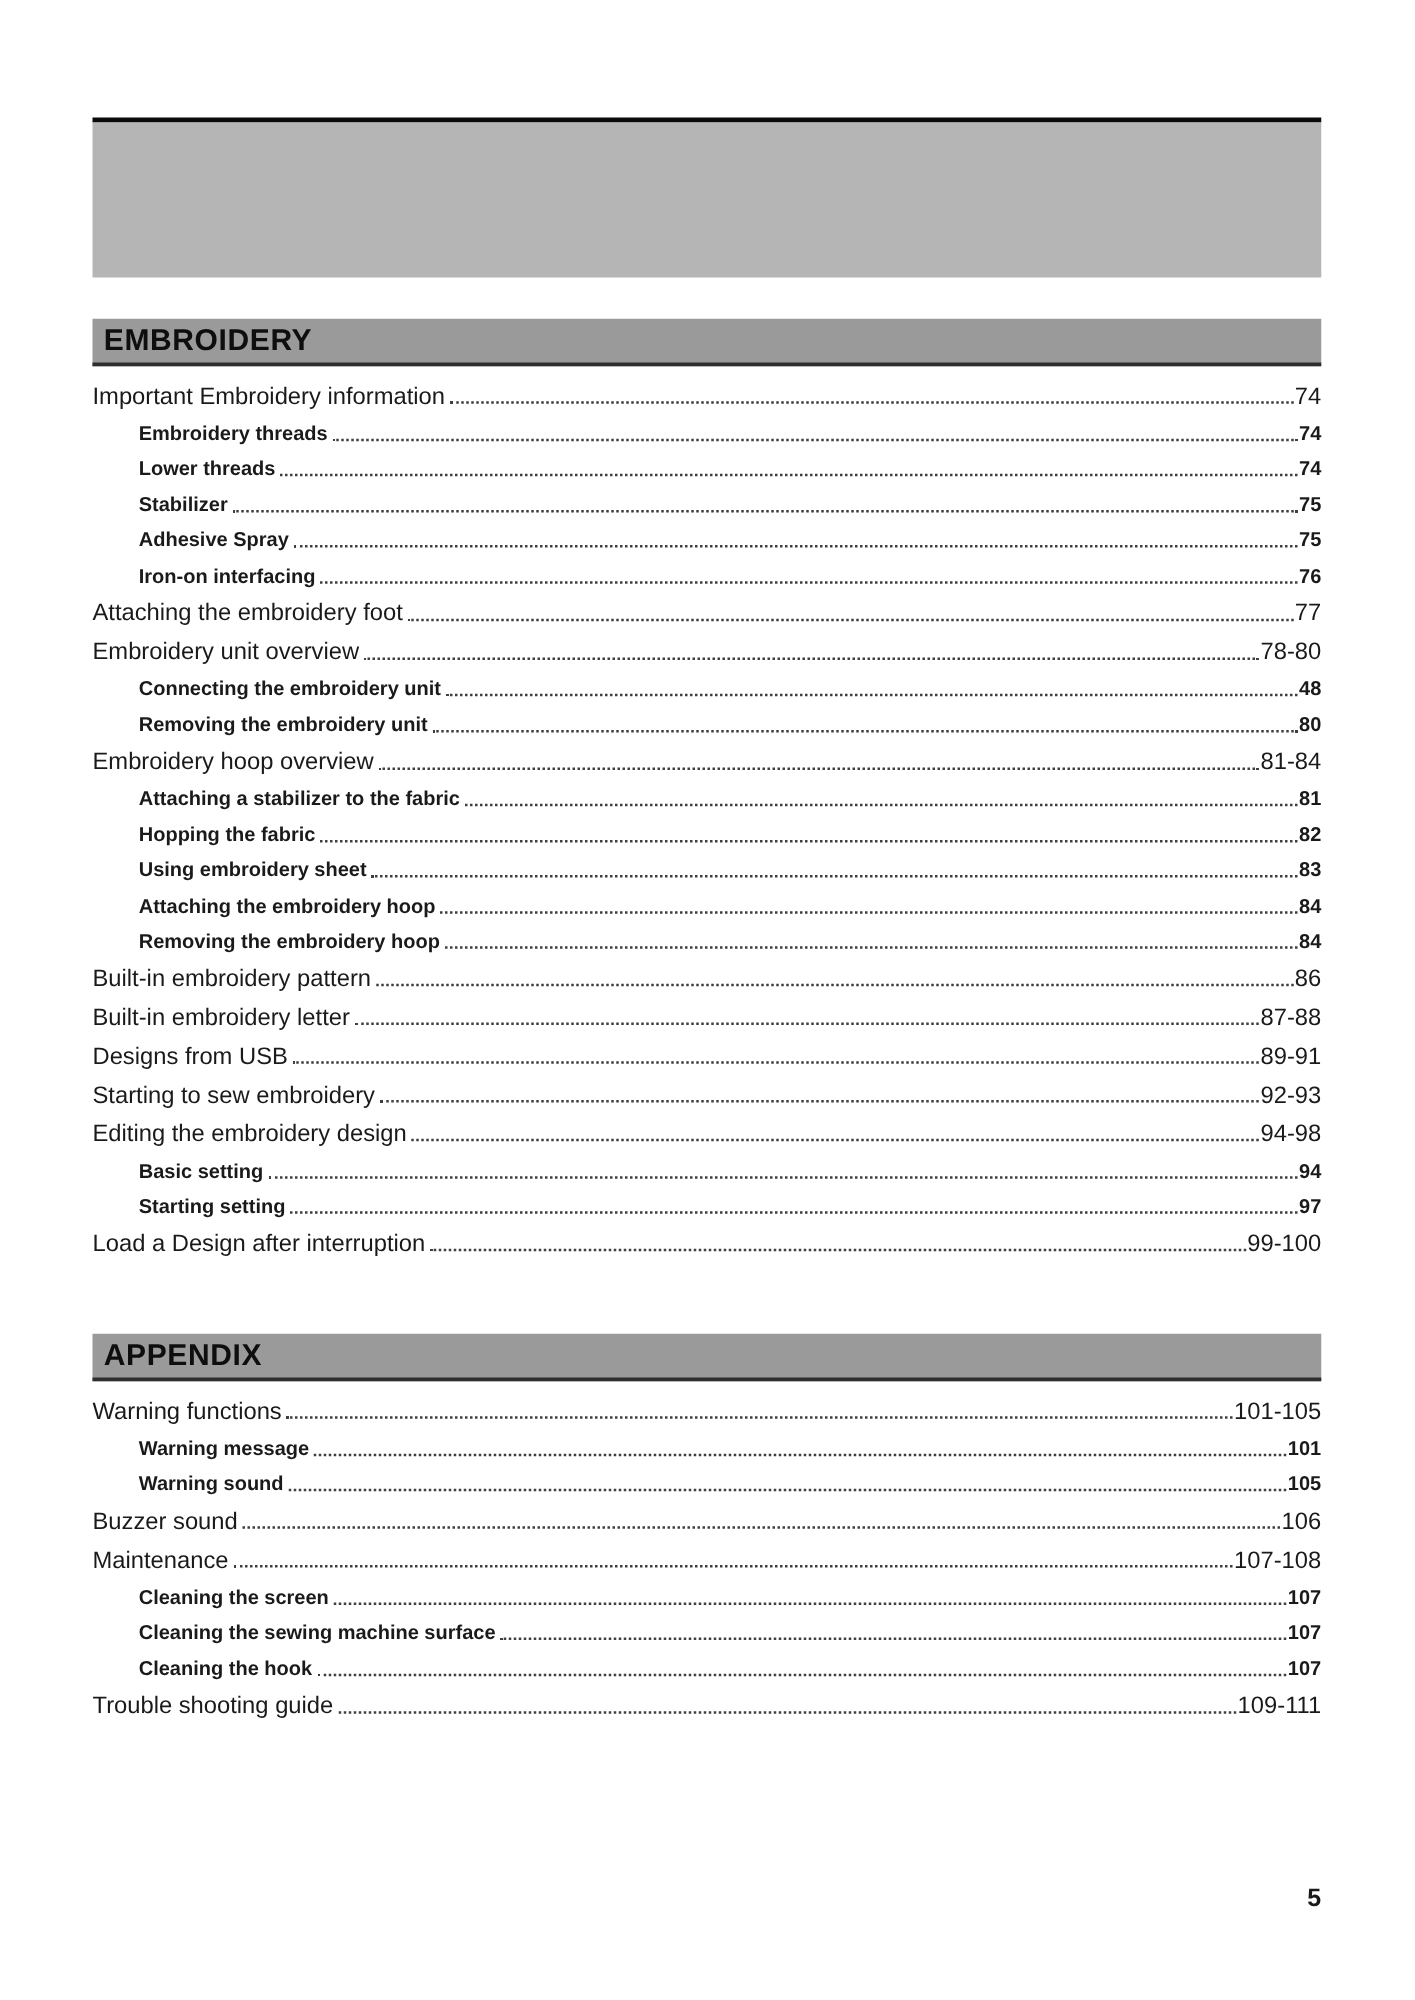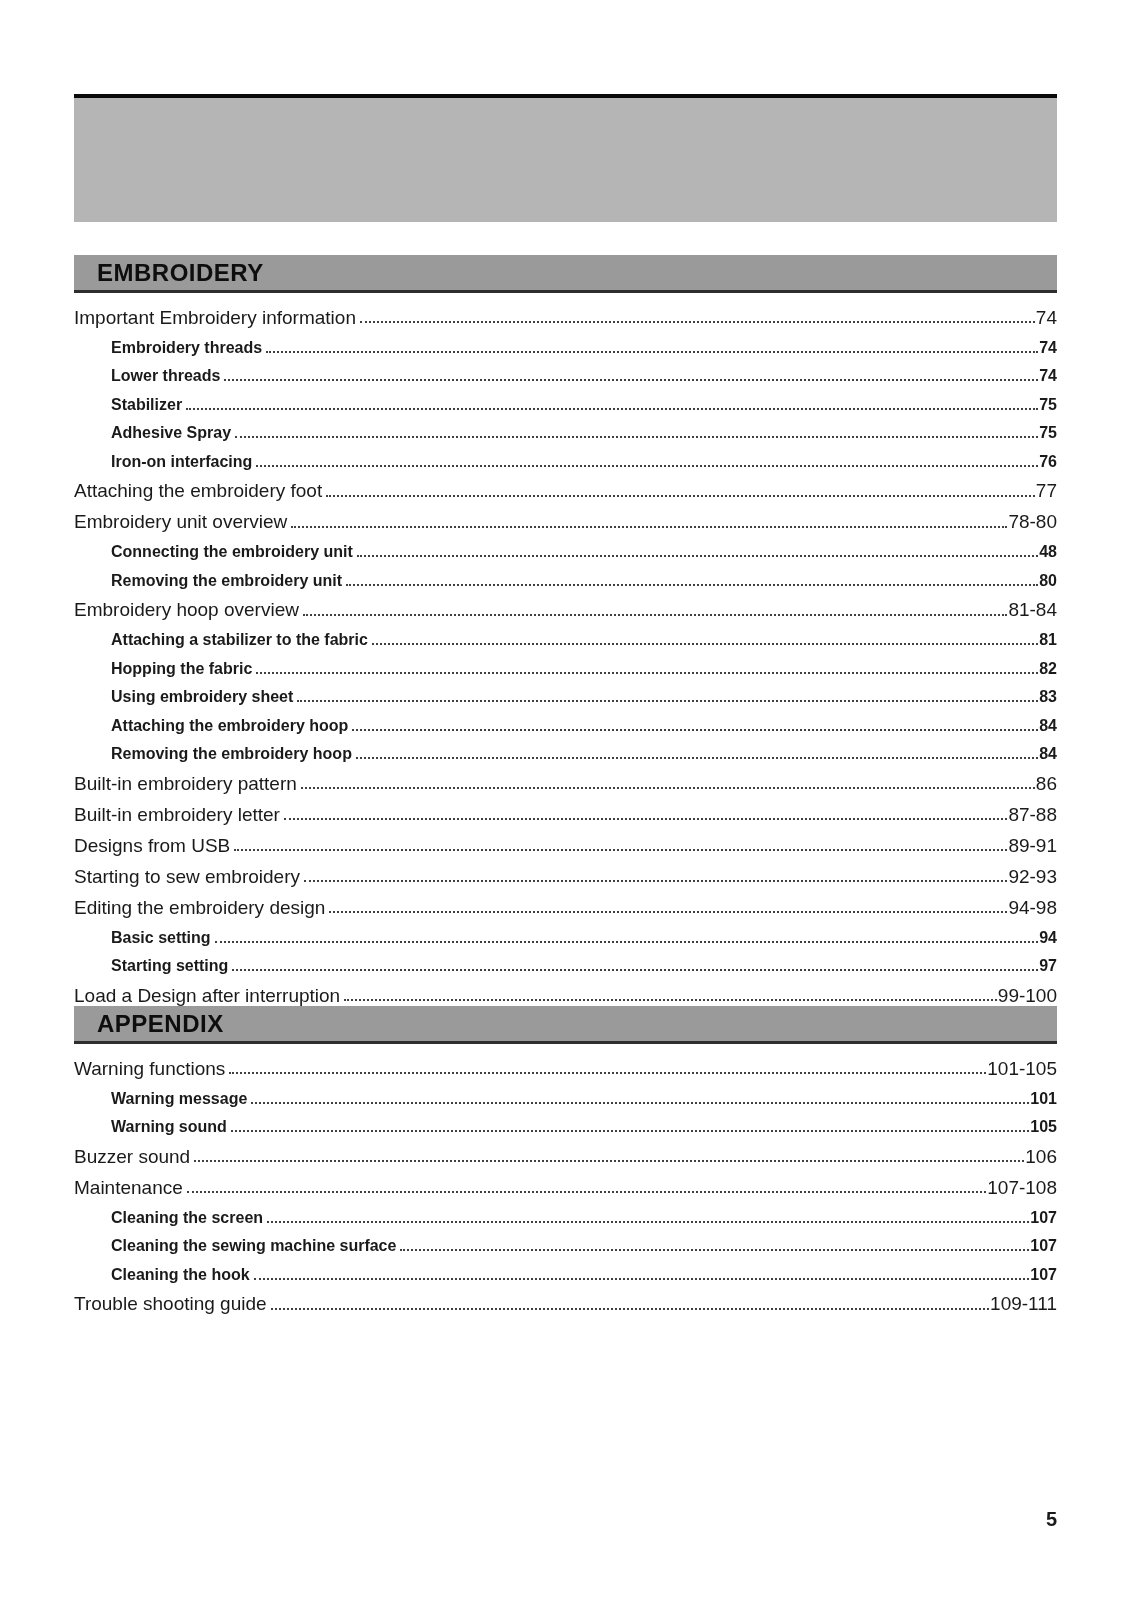--- a/index.html
+++ b/index.html
@@ -23,26 +23,26 @@
     position:absolute;left:74px;top:94px;
     width:983px;height:4px;background:var(--top-rule);
   }
   .placeholder-box{
     position:absolute;left:74px;top:98px;
     width:983px;height:124px;background:var(--placeholder-box-bg);
   }
   .toc{
     position:absolute;left:74px;top:255px;width:983px;
   }
-  .section + .section{}
+  .section + .section{margin-top:61px;}
   .section-header{
     background:var(--header-bar-bg);
     border-bottom:3px solid var(--header-underline);
     height:35px;line-height:35px;
-    padding-left:23px;
+    padding-left:9px;
     font-size:24px;font-weight:bold;color:#0e0e0e;
     letter-spacing:0.5px;
   }
   .entries{padding-top:4px;text-align:center;}
   .toc-row{
     display:flex;align-items:flex-end;
   }
   .toc-row.l1{height:31px;font-size:19px;}
   .toc-row.l2{height:28.5px;font-size:16px;padding-left:37px;font-weight:bold;}
   .entry-label{white-space:nowrap;line-height:1.12;}

